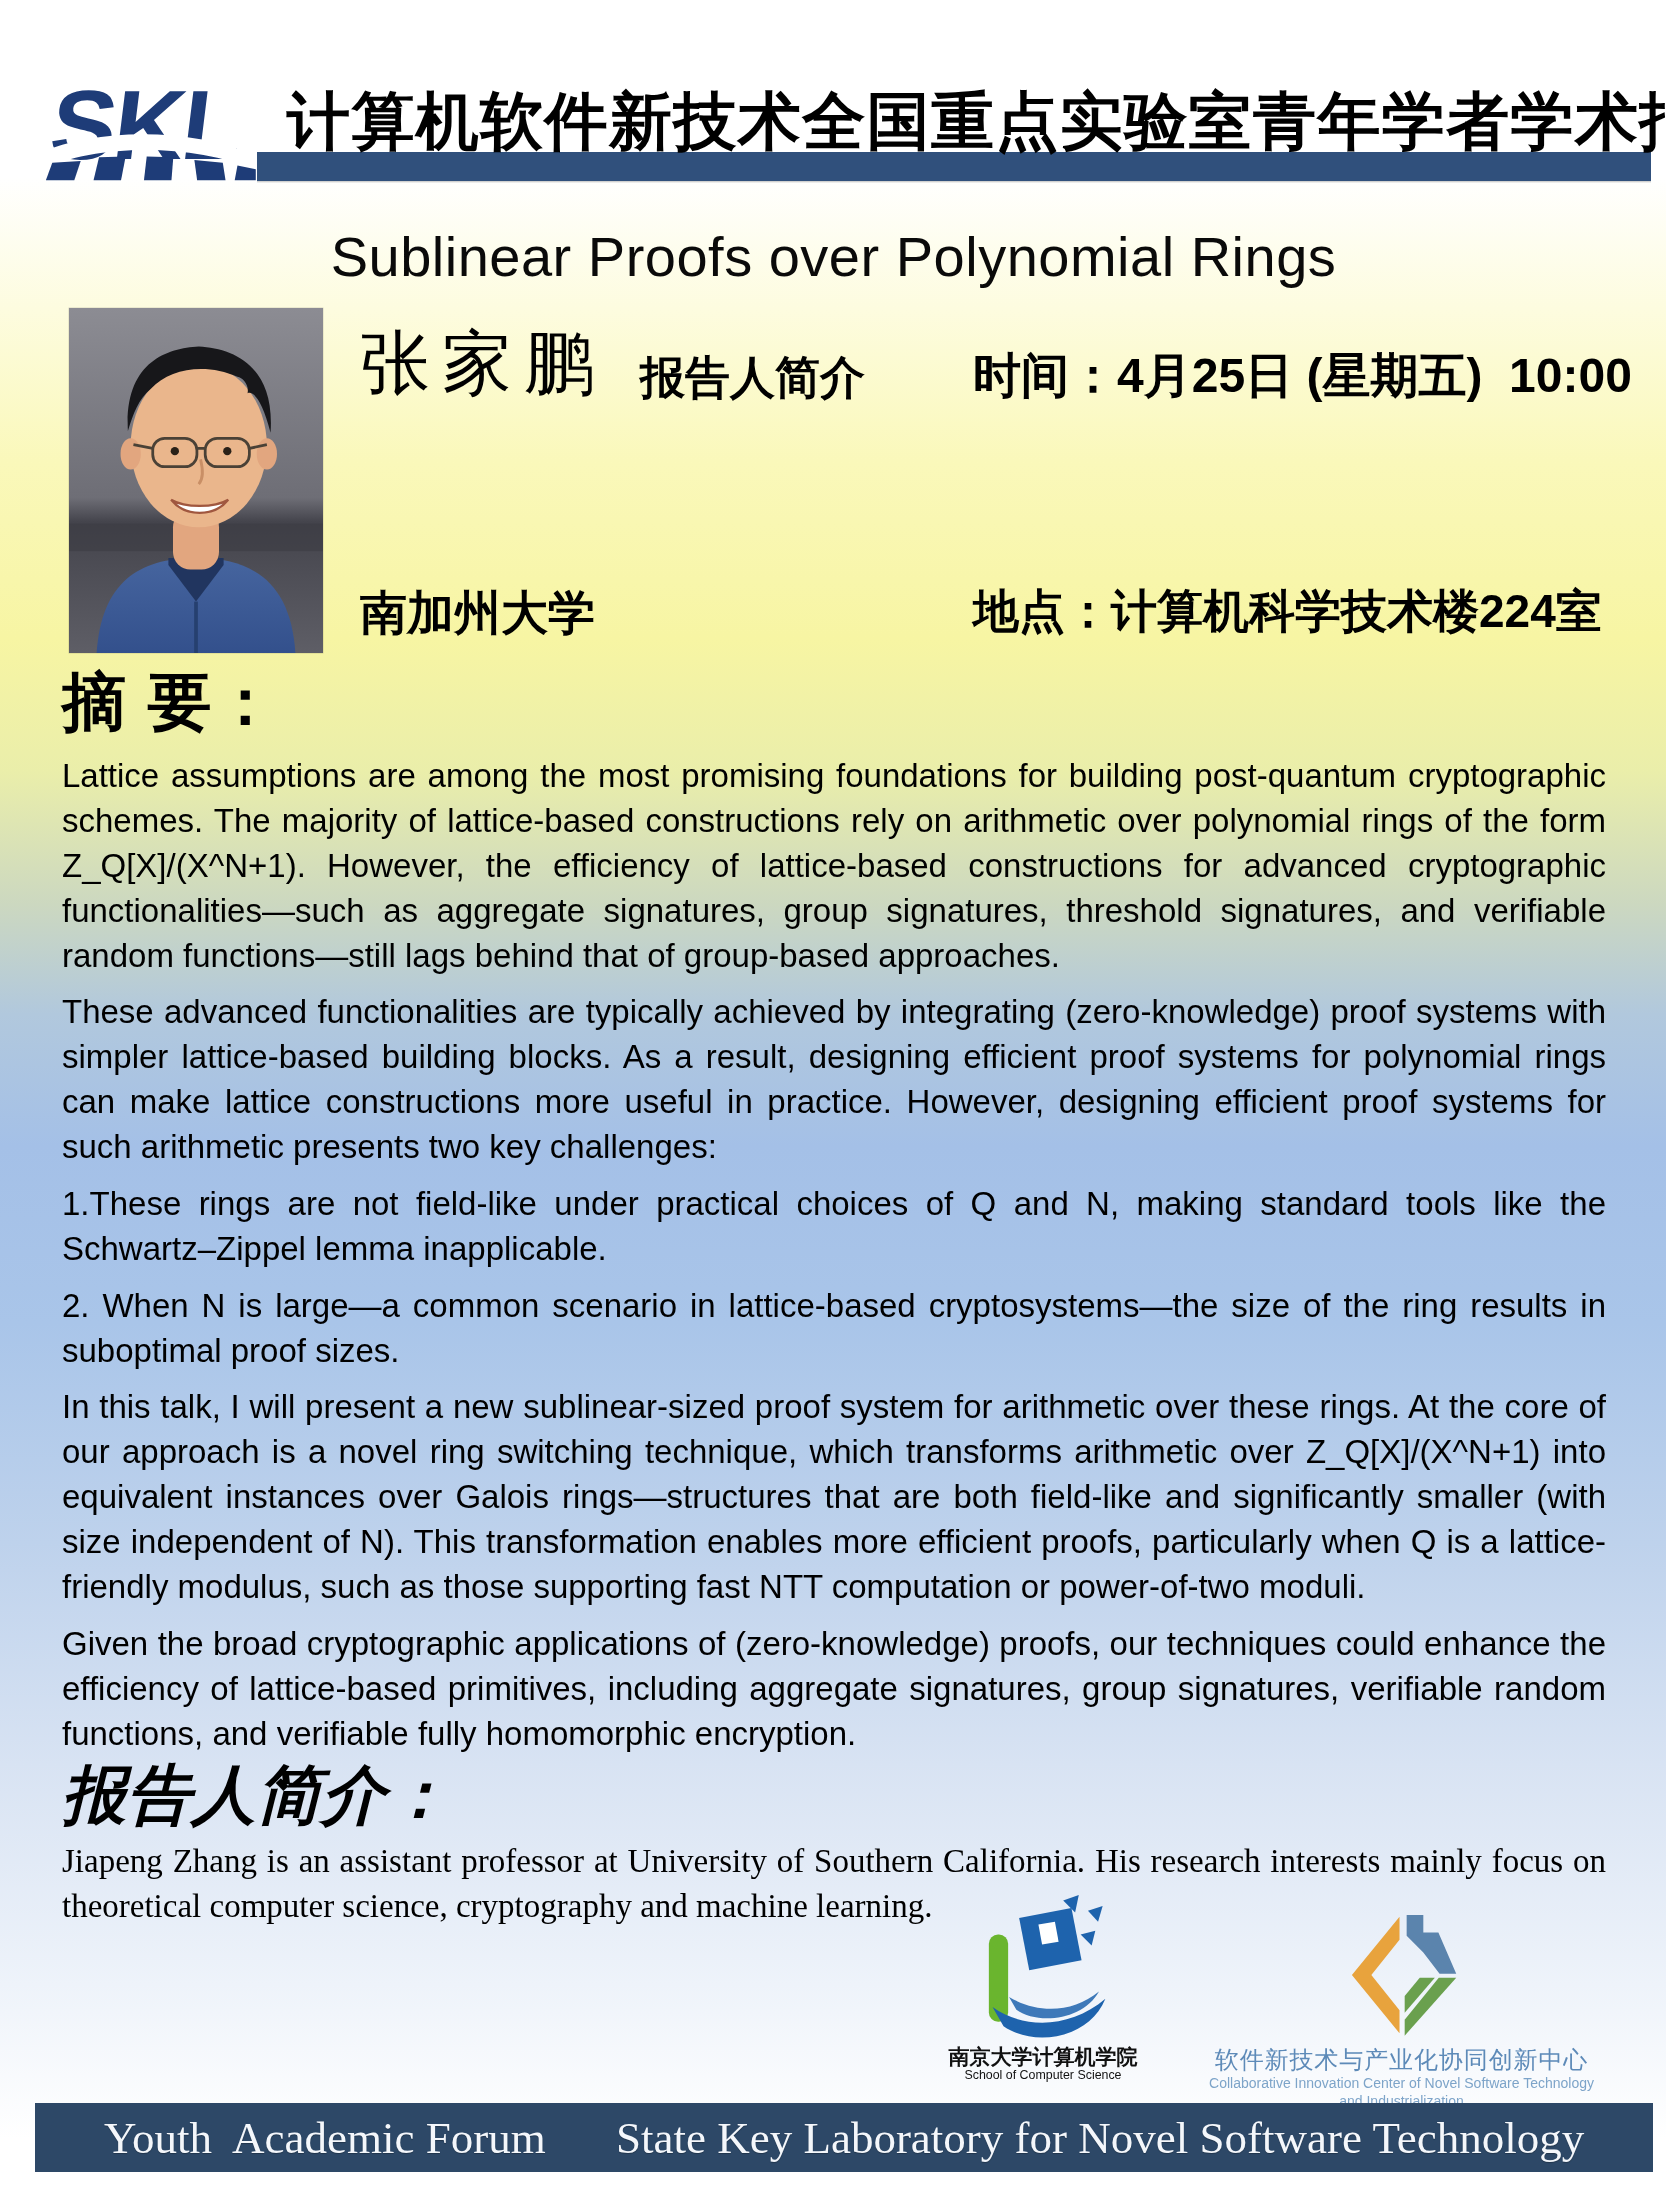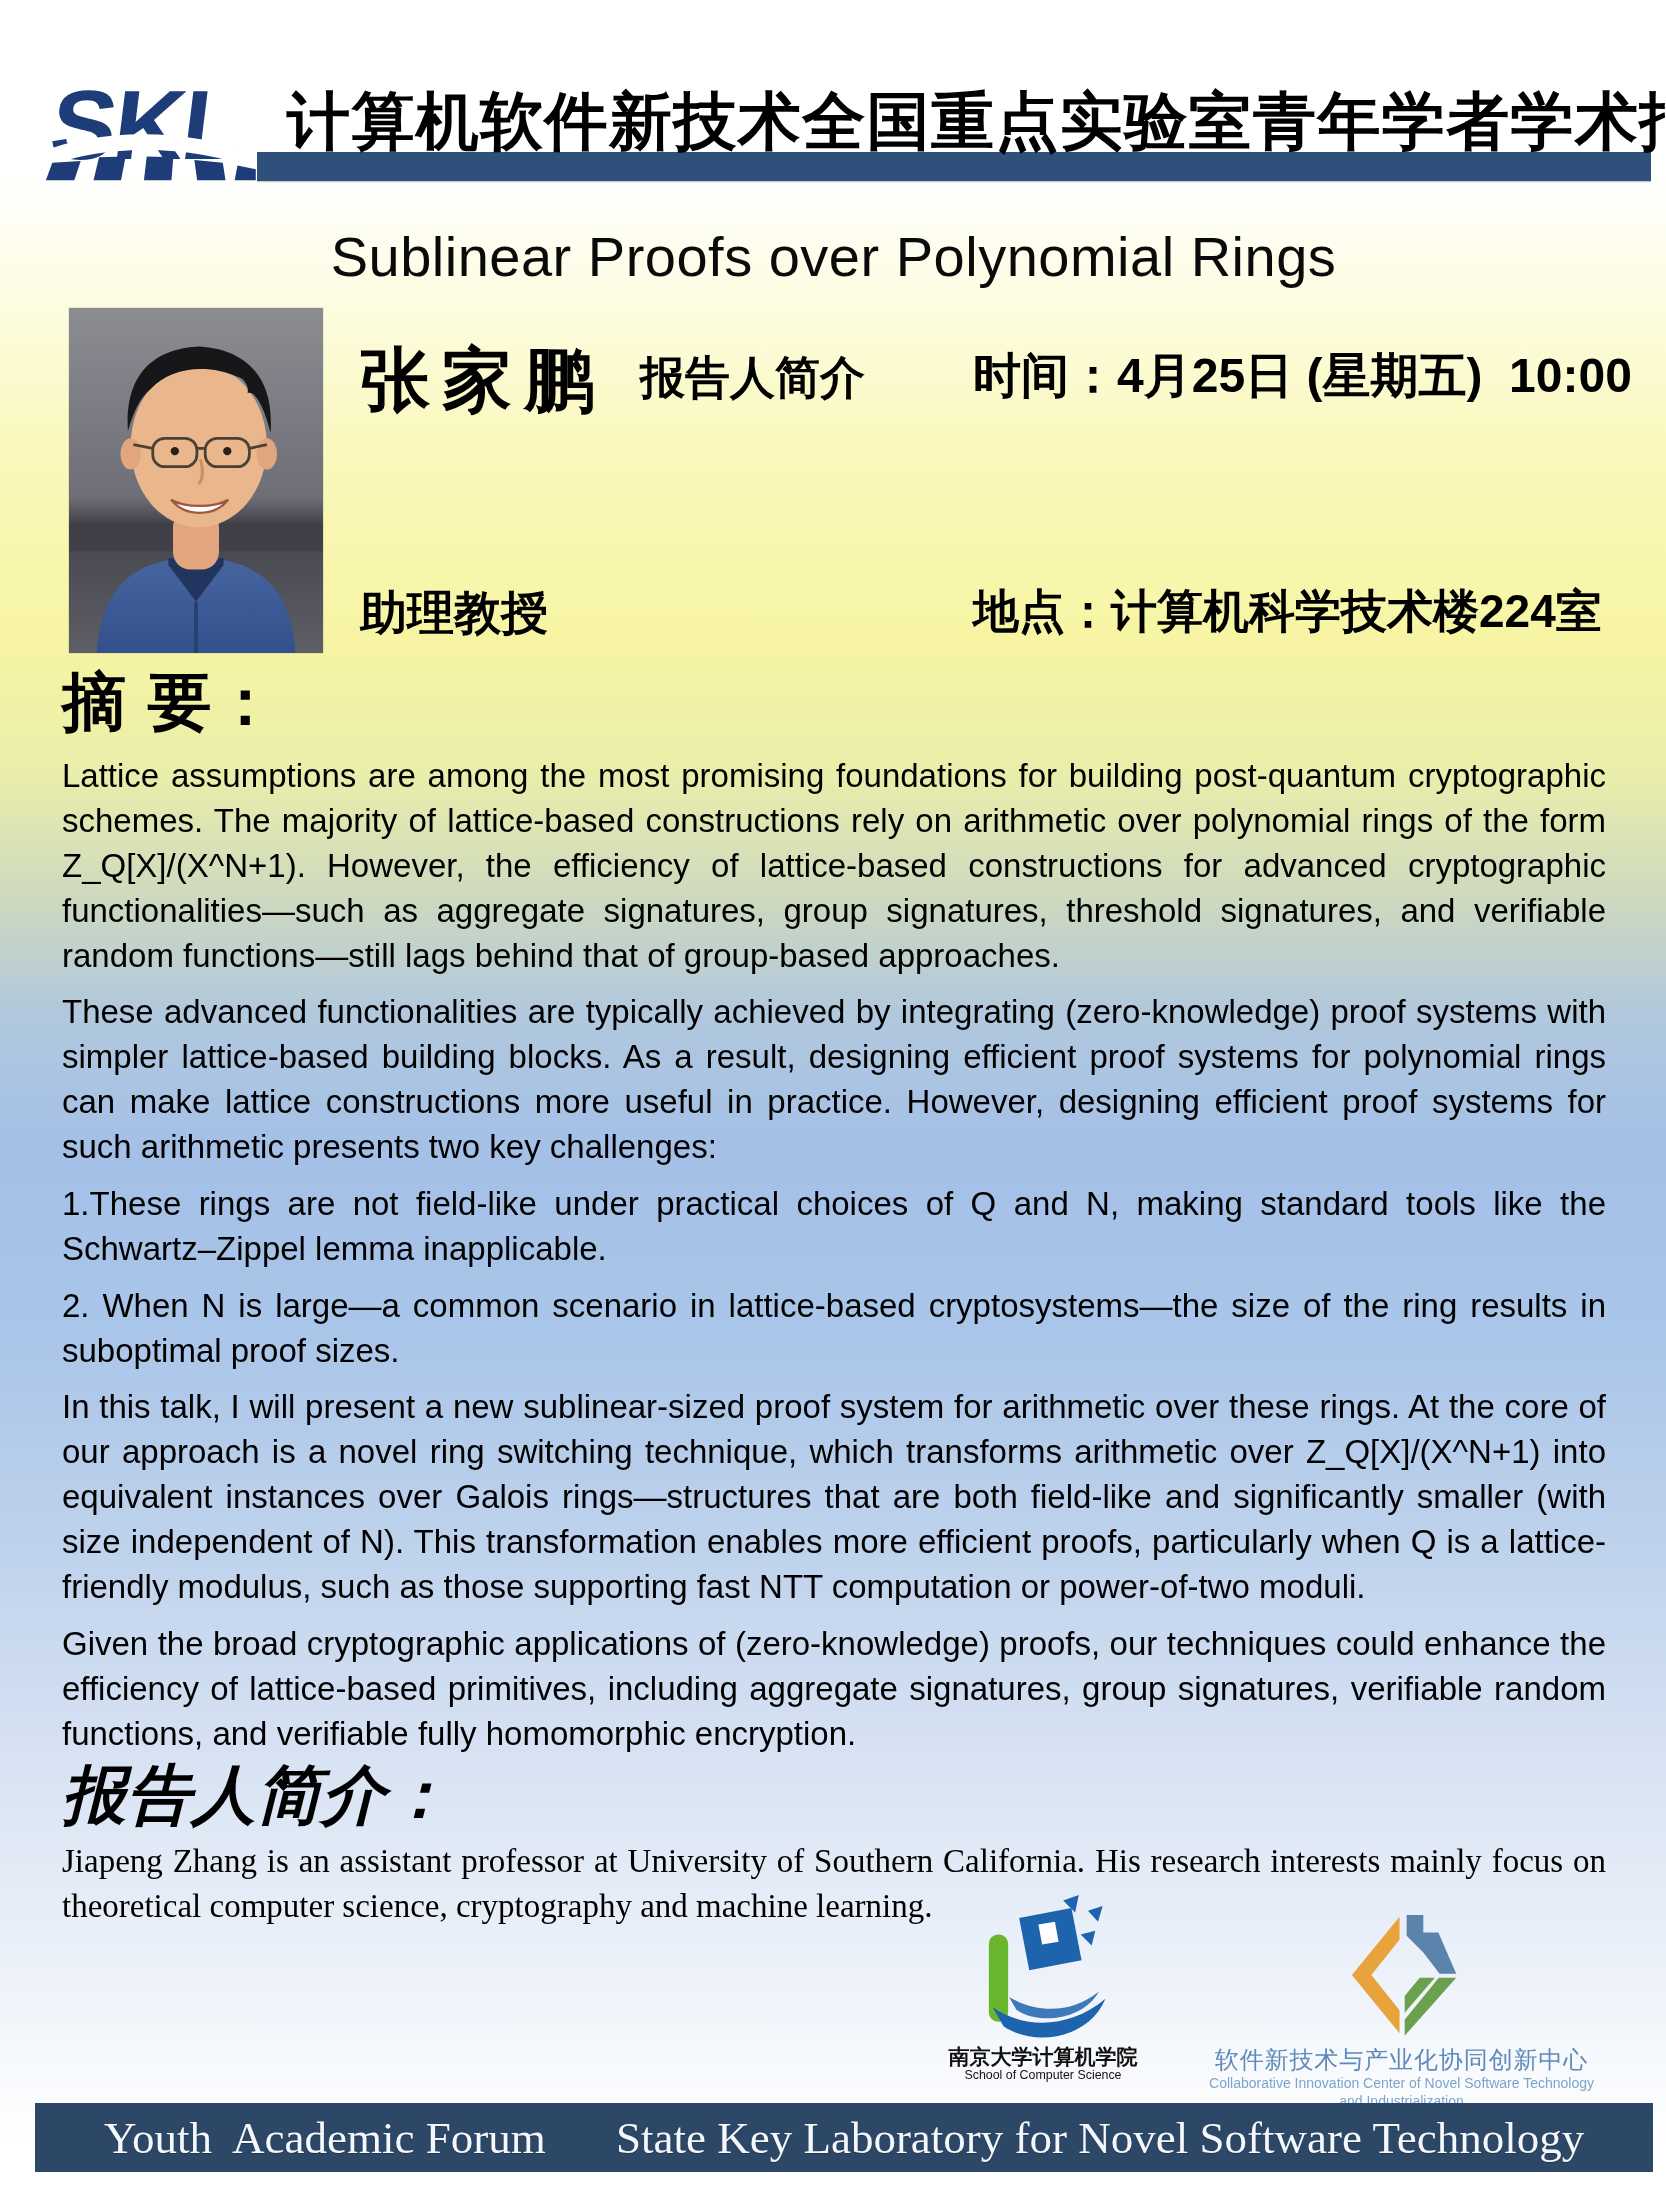--- a/index.html
+++ b/index.html
@@ -16,21 +16,21 @@
   
   .header-bar{left:257px; right:15.6px; top:152px; height:29px; background:#30507c; box-shadow:0 1.4px 0 rgba(0,0,0,.18);}
   .header-title{left:287px; right:27.6px; top:79px; display:flex; justify-content:space-between; align-items:flex-start;
     font-size:63px; font-weight:bold; letter-spacing:1.4px; white-space:nowrap; color:#000;}
   .skl-logo{left:40px; top:73px; width:218px; height:110px;}
   
   .talk-title{left:0; top:224px; width:100%; text-align:center; font-size:56px; letter-spacing:0.5px;
     font-family:"Liberation Sans", sans-serif; color:#0a0a0a;}
   
   .photo{left:69px; top:308px; width:254px; height:345px; box-shadow:0 0 0 0.5px rgba(0,0,0,.15);}
-  .speaker-name{left:360px; top:346px; font-family:"Liberation Serif", serif; font-weight:bold;
+  .speaker-name{left:360px; top:329px; font-family:"Liberation Serif", serif; font-weight:normal;
     font-size:70px; letter-spacing:12px; line-height:1;}
   .speaker-rank{left:640px; top:355px; font-size:45px; font-weight:bold; line-height:1;}
   .time-label{left:973px; top:352px; font-size:48px; font-weight:bold; white-space:pre; line-height:1;}
   .affiliation{left:360px; top:589px; font-size:47px; font-weight:bold; line-height:1;}
   .location-label{left:973px; top:588px; font-size:46px; font-weight:bold; white-space:pre; line-height:1;}
   
   .abstract-heading{left:62px; top:670px; font-size:64px; font-weight:bold; letter-spacing:1.8px; line-height:1;}
   .abstract-body{left:62px; top:754px; width:1544px;}
   .abstract-body p{margin:0 0 12px 0; font-family:Liberation Sans, sans-serif; font-size:33px; line-height:1.36;
     text-align:justify;}
@@ -118,21 +118,21 @@
     <circle cx="230" cy="312" r="9" fill="#2a2118"></circle>
     <circle cx="344" cy="312" r="9" fill="#2a2118"></circle>
 
     <path d="M 286 330 C 292 356 292 372 282 384" stroke="#c98f66" stroke-width="6" fill="none"></path>
     <path d="M 222 418 C 252 456 316 456 346 418 C 316 436 252 436 222 418 Z" fill="#ffffff" stroke="#a0573f" stroke-width="5"></path>
   </svg>
 
   <div class="abs speaker-name">张家鹏</div>
   <div class="abs speaker-rank">报告人简介</div>
   <div class="abs time-label">时间：4月25日 (星期五)  10:00</div>
-  <div class="abs affiliation">助理教授</div>
+  <div class="abs affiliation">南加州大学</div>
   <div class="abs location-label">地点：计算机科学技术楼224室</div>
 
   <div class="abs abstract-heading">摘 要：</div>
   <div class="abs abstract-body">
     <p>Lattice assumptions are among the most promising foundations for building post-quantum cryptographic schemes. The majority of lattice-based constructions rely on arithmetic over polynomial rings of the form Z_Q[X]/(X^N+1). However, the efficiency of lattice-based constructions for advanced cryptographic functionalities—such as aggregate signatures, group signatures, threshold signatures, and verifiable random functions—still lags behind that of group-based approaches.</p>
     <p>These advanced functionalities are typically achieved by integrating (zero-knowledge) proof systems with simpler lattice-based building blocks. As a result, designing efficient proof systems for polynomial rings can make lattice constructions more useful in practice. However, designing efficient proof systems for such arithmetic presents two key challenges:</p>
     <p>1.These rings are not field-like under practical choices of Q and N, making standard tools like the Schwartz–Zippel lemma inapplicable.</p>
     <p>2. When N is large—a common scenario in lattice-based cryptosystems—the size of the ring results in suboptimal proof sizes.</p>
     <p>In this talk, I will present a new sublinear-sized proof system for arithmetic over these rings. At the core of our approach is a novel ring switching technique, which transforms arithmetic over Z_Q[X]/(X^N+1) into equivalent instances over Galois rings—structures that are both field-like and significantly smaller (with size independent of N). This transformation enables more efficient proofs, particularly when Q is a lattice-friendly modulus, such as those supporting fast NTT computation or power-of-two moduli.</p>
     <p>Given the broad cryptographic applications of (zero-knowledge) proofs, our techniques could enhance the efficiency of lattice-based primitives, including aggregate signatures, group signatures, verifiable random functions, and verifiable fully homomorphic encryption.</p>

